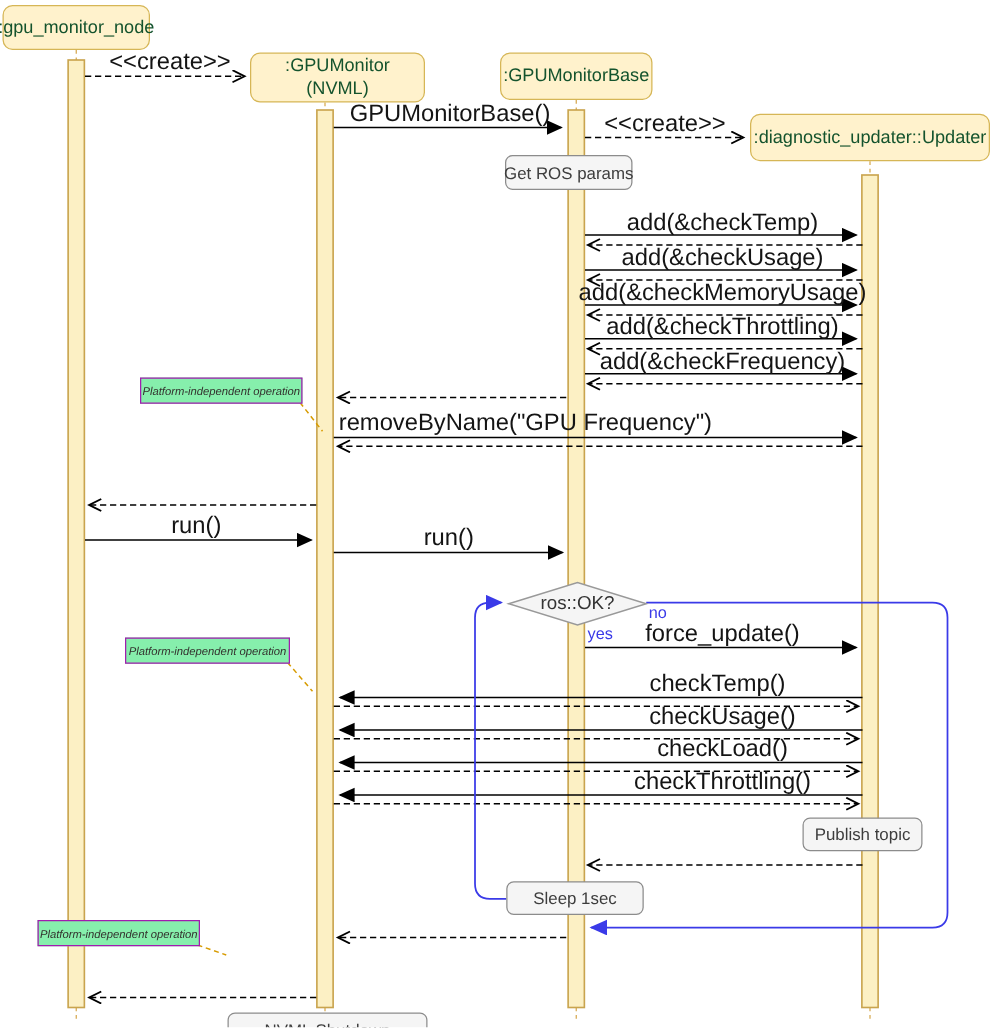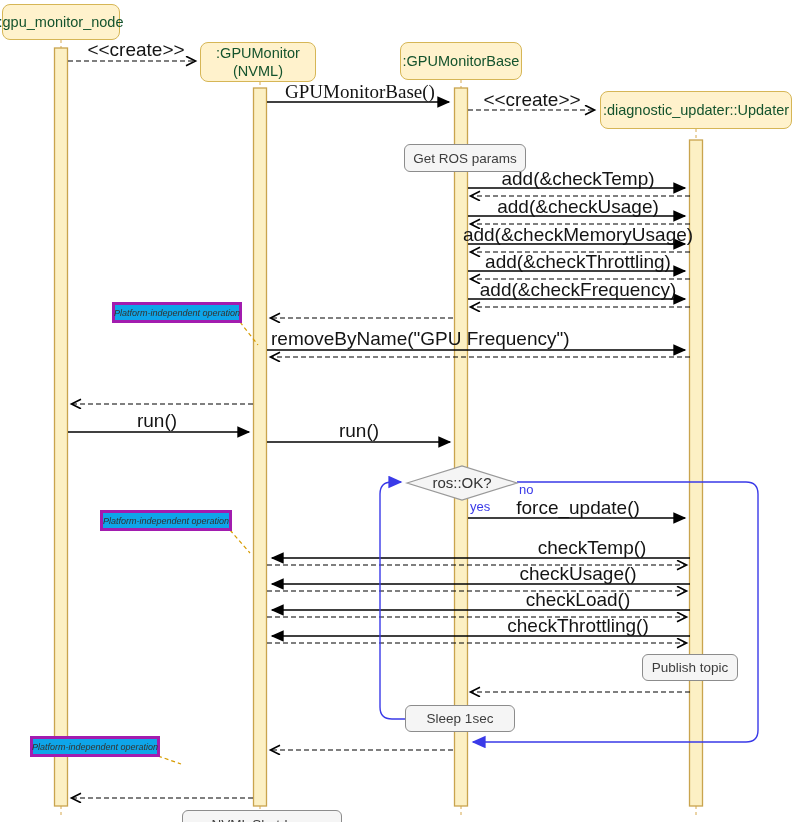--- a/index.html
+++ b/index.html
@@ -15,21 +15,21 @@
     color:#14532d;font-size:14.5px;line-height:1.25;text-align:center;
   }
   .action{
     position:absolute;z-index:3;box-sizing:border-box;
     background:#F5F5F5;border:1px solid #8C8C8C;border-radius:6px;
     display:flex;align-items:center;justify-content:center;
     color:#3D3D3D;font-size:13.5px;white-space:nowrap;
   }
   .note{
     position:absolute;z-index:3;box-sizing:border-box;
-    background:#0ea5e9;border:3px solid #a21caf;
+    background:#86efac;border:1px solid #a21caf;
     display:flex;align-items:center;justify-content:center;
     color:#33322E;font-size:9px;font-style:italic;white-space:nowrap;
   }
   .msg{
     position:absolute;z-index:4;white-space:nowrap;
     color:#141414;font-size:19px;line-height:15px;
     transform:translateX(-50%);
   }
   .msg.left-align{transform:none;}
   .guard{
@@ -124,32 +124,32 @@
       <path d="M405,719 H392 Q380,719 380,707 V494 Q380,482 392,482 H401" marker-end="url(#mBlue)"></path>
       <path d="M517,482 H746 Q758,482 758,494 V730 Q758,742 746,742 H473" marker-end="url(#mBlue)"></path>
     </g>
 
     <polygon points="407,483 462,466 517,483 462,500" fill="#F5F5F5" stroke="#999" stroke-width="1.2"></polygon>
   </svg>
 
   <div class="actor" style="left:2px;top:4px;width:118px;height:36px;">
     <span>:gpu_monitor_node</span>
   </div>
-  <div class="actor" style="left:200px;top:42px;width:116px;height:40px;">
+  <div class="actor" style="left:200px;top:42px;width:140px;height:40px;">
     <span>:GPUMonitor</span>
     <span>(NVML)</span>
   </div>
   <div class="actor" style="left:400px;top:42px;width:122px;height:38px;">
     <span>:GPUMonitorBase</span>
   </div>
   <div class="actor" style="left:600px;top:91px;width:192px;height:38px;">
     <span>:diagnostic_updater::Updater</span>
   </div>
 
-  <div class="action" style="left:404px;top:144px;width:122px;height:28px;">
+  <div class="action" style="left:404px;top:124px;width:102px;height:28px;">
     <span>Get ROS params</span>
   </div>
   <div class="action" style="left:642px;top:654px;width:96px;height:27px;">
     <span>Publish topic</span>
   </div>
   <div class="action" style="left:405px;top:705px;width:110px;height:27px;">
     <span>Sleep 1sec</span>
   </div>
   <div class="action" style="left:182px;top:762px;width:160px;height:28px;margin-top:48px;">
     <span>NVML Shutdown</span>
@@ -159,32 +159,32 @@
     <span>Platform-independent operation</span>
   </div>
   <div class="note" style="left:100px;top:510px;width:132px;height:21px;">
     <span>Platform-independent operation</span>
   </div>
   <div class="note" style="left:30px;top:736px;width:130px;height:21px;">
     <span>Platform-independent operation</span>
   </div>
 
   <div class="msg" style="left:136px;top:42px;">&lt;&lt;create&gt;&gt;</div>
-  <div class="msg" style="left:360px;top:84px;font-family:Liberation Serif, serif;">GPUMonitorBase()</div>
+  <div class="msg" style="left:360px;top:84px;">GPUMonitorBase()</div>
   <div class="msg" style="left:532px;top:92px;">&lt;&lt;create&gt;&gt;</div>
   <div class="msg" style="left:578px;top:171px;">add(&amp;checkTemp)</div>
   <div class="msg" style="left:578px;top:199px;">add(&amp;checkUsage)</div>
   <div class="msg" style="left:578px;top:227px;">add(&amp;checkMemoryUsage)</div>
   <div class="msg" style="left:578px;top:254px;">add(&amp;checkThrottling)</div>
   <div class="msg" style="left:578px;top:282px;">add(&amp;checkFrequency)</div>
   <div class="msg left-align" style="left:271px;top:331px;">removeByName("GPU Frequency")</div>
   <div class="msg" style="left:157px;top:413px;">run()</div>
   <div class="msg" style="left:359px;top:423px;">run()</div>
   <div class="msg" style="left:578px;top:500px;">force_update()</div>
-  <div class="msg" style="left:592px;top:540px;">checkTemp()</div>
+  <div class="msg" style="left:574px;top:540px;">checkTemp()</div>
   <div class="msg" style="left:578px;top:566px;">checkUsage()</div>
   <div class="msg" style="left:578px;top:592px;">checkLoad()</div>
   <div class="msg" style="left:578px;top:618px;">checkThrottling()</div>
 
   <div class="diamond-label" style="left:462px;top:476px;">ros::OK?</div>
   <div class="guard" style="left:519px;top:482px;">no</div>
   <div class="guard" style="left:470px;top:499px;">yes</div>
 
 </div>
 

